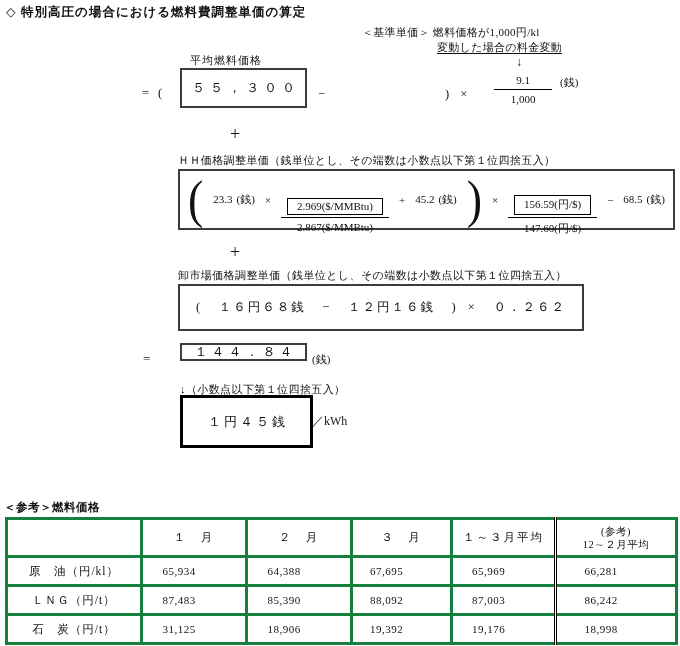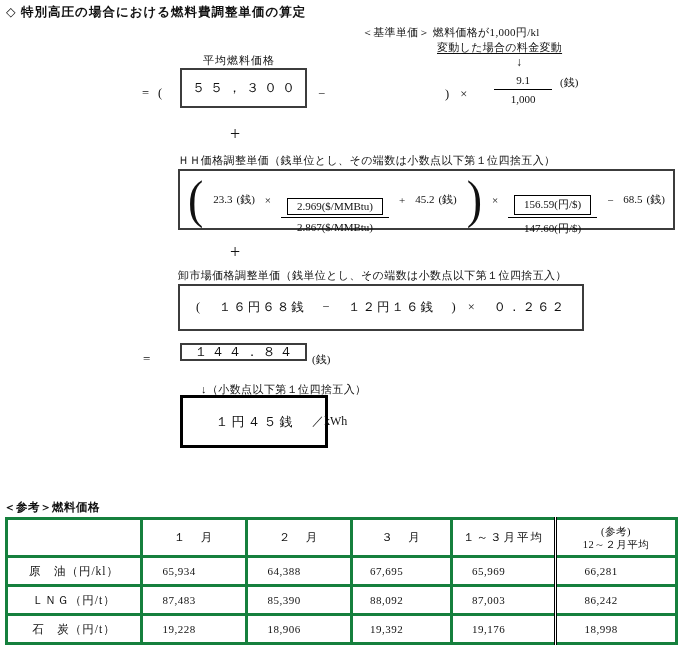--- a/index.html
+++ b/index.html
@@ -10,21 +10,21 @@
   }
   .abs { position:absolute; }
   .sans { font-family:"Liberation Sans","DejaVu Sans",sans-serif; }
 
   .title { left:6px; top:4px; font-weight:bold; font-size:12.5px; letter-spacing:1px; }
 
   .bu-l1 { left:362px; top:25px; font-size:11px; letter-spacing:0.3px; }
   .bu-l2 { left:437px; top:40px; font-size:11px; text-decoration:underline; text-underline-offset:2px; letter-spacing:0.3px; }
   .bu-arrow { left:516px; top:55px; font-size:12px; }
 
-  .avg-label { left:203px; top:53px; font-size:11px; letter-spacing:1px; }
+  .avg-label { left:190px; top:53px; font-size:11px; letter-spacing:1px; }
   .lhs { left:33px; top:77px; width:116px; text-align:center; font-size:11.5px; line-height:15px; letter-spacing:1px; }
   .eq-open { left:142px; top:86px; font-size:12.5px; }
   .eq-open .op2 { margin-left:9px; }
 
   .vbox { border:2px solid #3c3c3c; display:flex; align-items:center; justify-content:center; background:#fff; }
   .box-avg { left:180px; top:68px; width:127px; height:40px; font-size:13px; letter-spacing:5px; padding-left:5px; }
   .minus1 { left:318px; top:87px; font-size:12.5px; }
   .base-price { left:352px; top:87px; font-size:12.5px; letter-spacing:5px; }
   .close-mul { left:445px; top:87px; font-size:12.5px; }
   .close-mul .op2 { margin-left:11px; }
@@ -52,22 +52,22 @@
   .frac .den { padding-top:3px;text-align:right; }
 
   .ws-label { left:178px; top:268px; }
   .ws-box { left:178px; top:284px; width:406px; height:47px; border:2px solid #3c3c3c;
     display:flex; align-items:center; justify-content:space-between; padding:0 16px; font-size:12.5px; letter-spacing:2px; }
   .ws-box .pairx span+span { margin-left:10px; }
 
   .eq2 { left:143px; top:351px; font-size:13px; }
   .box-subtotal { left:180px; top:343px; width:127px; height:18px; font-size:13px; letter-spacing:4px; padding-left:4px; }
   .subtotal-unit { left:312px; top:352px; font-size:11px; }
-  .round-note { left:201px; top:382px; font-size:11px; letter-spacing:0.4px; }
-  .box-final { left:180px; top:395px; width:148px; height:53px; border:3px solid #000; display:flex; align-items:center; justify-content:center; font-size:13px; letter-spacing:3px; padding-left:3px; }
+  .round-note { left:180px; top:382px; font-size:11px; letter-spacing:0.4px; }
+  .box-final { left:180px; top:395px; width:133px; height:53px; border:3px solid #000; display:flex; align-items:center; justify-content:center; font-size:13px; letter-spacing:3px; padding-left:3px; }
   .final-unit { left:312px; top:413px; font-size:12px; }
 
   .table-title { left:4px; top:500px; font-weight:bold; font-size:11.5px; letter-spacing:0.5px; }
   table.ref { position:absolute; left:5px; top:517px; width:670px; border-collapse:collapse; table-layout:fixed; }
   table.ref th, table.ref td { border:3px solid #15803d; }
   table.ref { border:2px solid #000; }
   table.ref th { height:38px; font-weight:normal; font-size:11.5px; letter-spacing:2px; text-align:center; vertical-align:middle; }
   table.ref th.refcol { font-size:10.5px; line-height:13px; letter-spacing:0.5px; }
   table.ref td { height:29px; font-size:11px; vertical-align:middle; }
   table.ref td.lbl { text-align:center; font-size:11.5px; letter-spacing:1px; }
@@ -190,21 +190,21 @@
     <tr>
       <td class="lbl">ＬＮＧ（円/t）</td>
       <td class="num">87,483</td>
       <td class="num">85,390</td>
       <td class="num">88,092</td>
       <td class="num">87,003</td>
       <td class="num dbl">86,242</td>
     </tr>
     <tr>
       <td class="lbl">石　炭（円/t）</td>
-      <td class="num">19,228</td>
+      <td class="num">31,125</td>
       <td class="num">18,906</td>
       <td class="num">19,392</td>
       <td class="num">19,176</td>
       <td class="num dbl">18,998</td>
     </tr>
   </tbody>
     </table>
 
 </div>
 

